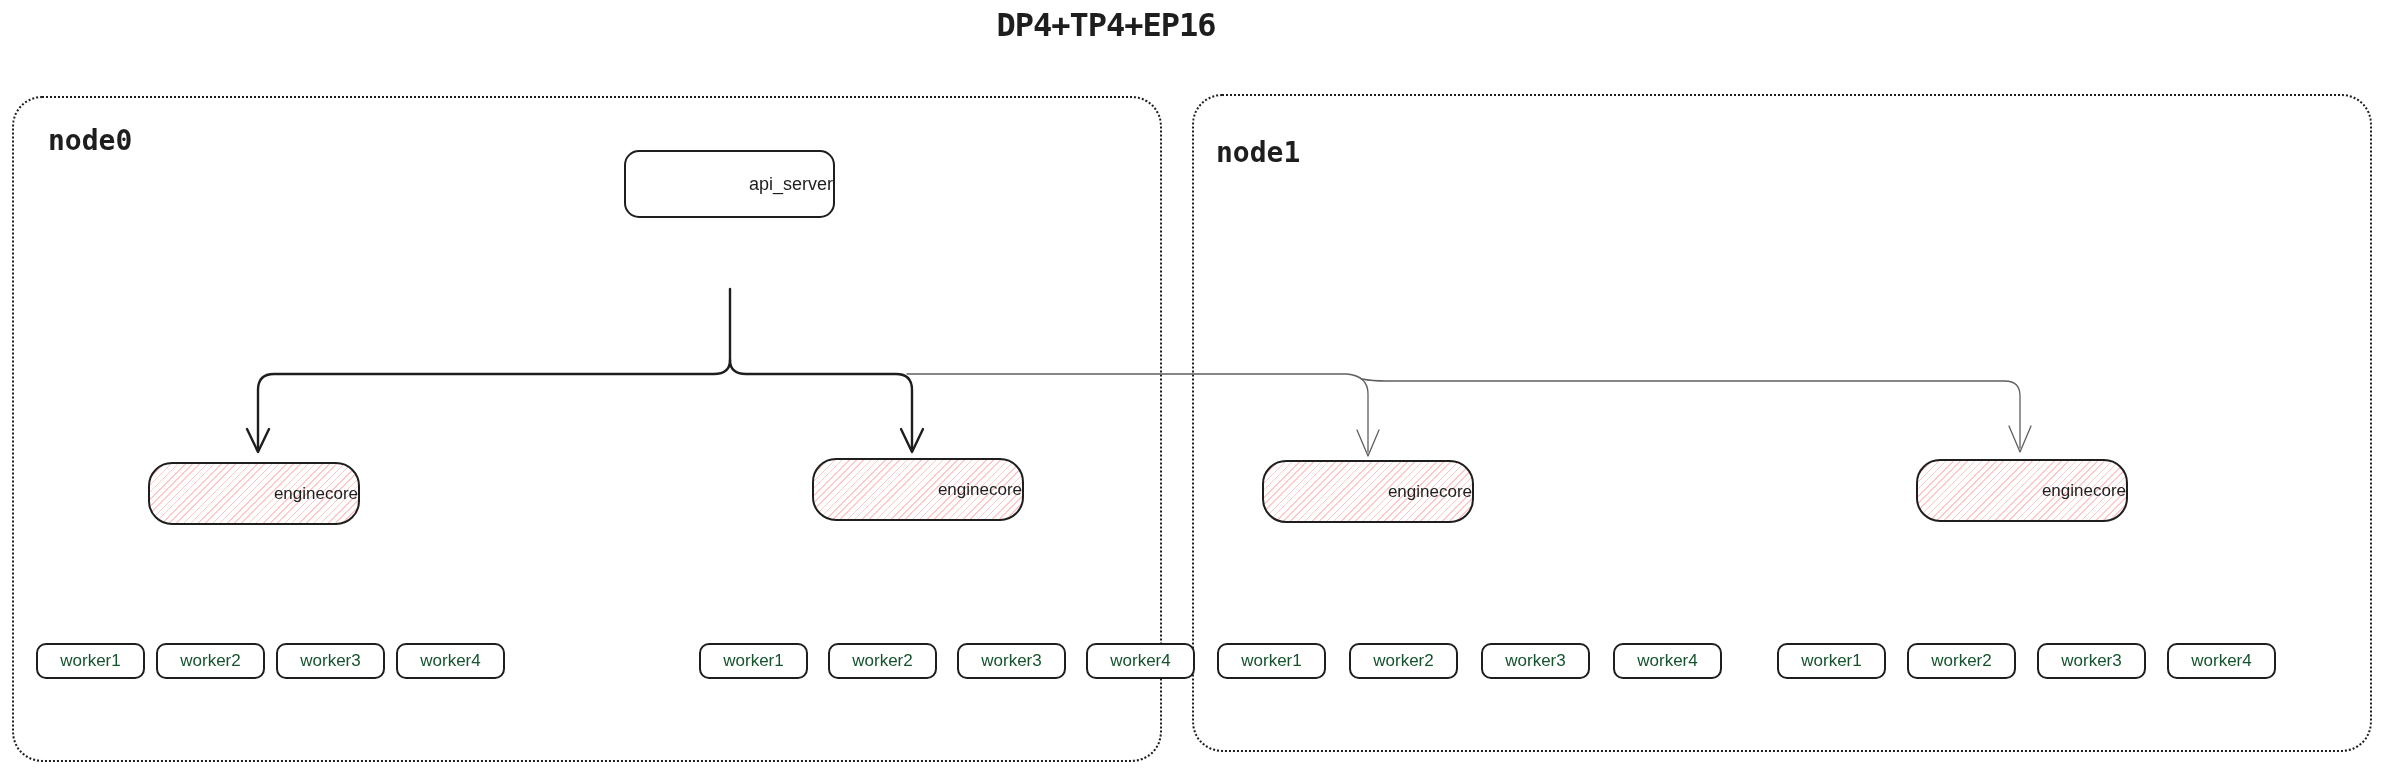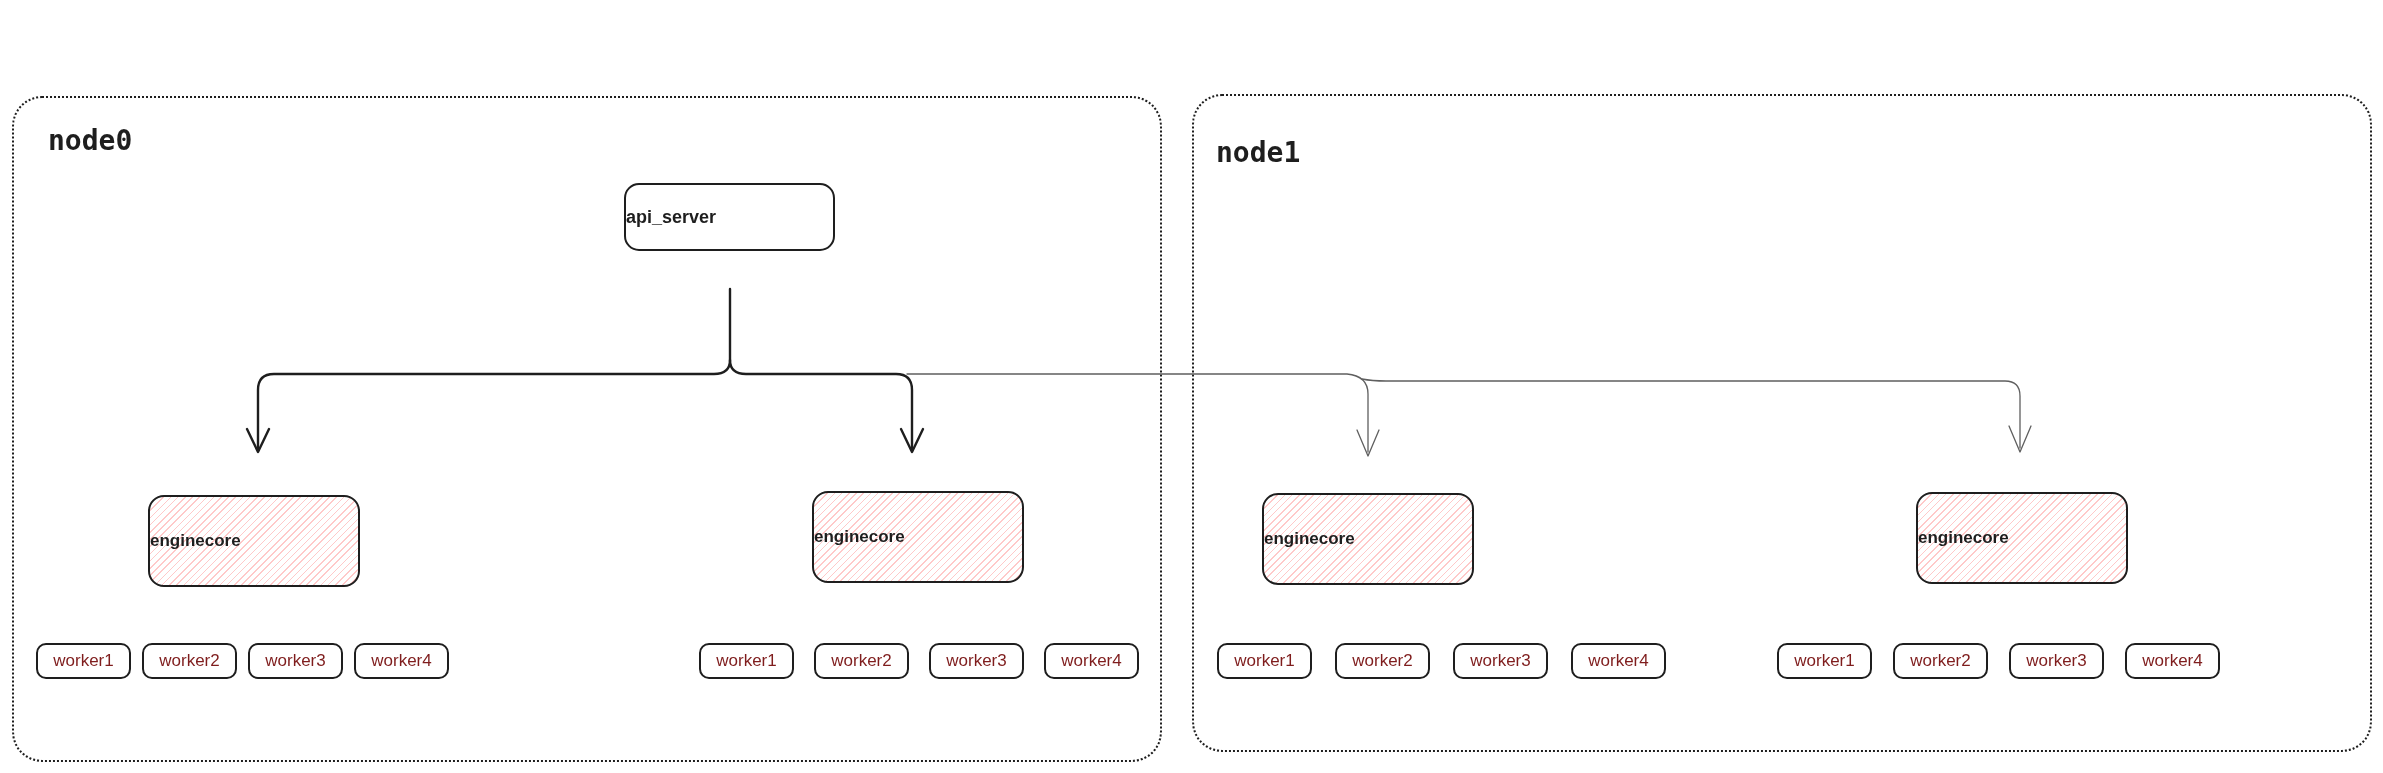--- a/index.html
+++ b/index.html
@@ -46,82 +46,82 @@
   .node0 .node-label { left: 34px; top: 26px; }
   .node1 .node-label { left: 22px; top: 40px; }
 
   .box {
     position: absolute;
     box-sizing: border-box;
     border: 2px solid #1e1e1e;
     background: #ffffff;
     display: flex;
     align-items: center;
-    justify-content: flex-start;
+    justify-content: flex-end;
     font-size: 18px;
-    font-weight: 700;
-    color: #1e1e1e;
-    white-space: nowrap;
-    margin-top: 33px;
+    font-weight: 400;
+    color: #1e1e1e;
+    white-space: nowrap;
   }
 
   .api-box   { left: 624px; top: 150px; width: 211px; height: 68px; border-radius: 15px; }
   .async-box { left: 624px; top: 220px; width: 211px; height: 68px; border-radius: 15px;
     background-image: repeating-linear-gradient(135deg, #ffffff 0px, #ffffff 5.6px, #b2f2bb 5.6px, #b2f2bb 7px);
   }
 
   .ec-box {
-    width: 212px; height: 92px; border-radius: 16px; font-size: 17px;
+    width: 212px; height: 63px; border-radius: 24px; font-size: 17px;
     background-image: repeating-linear-gradient(135deg, #ffffff 0px, #ffffff 4px, #ffc9c9 4px, #ffc9c9 5.1px);
   }
   .ec1 { left: 148px;  top: 462px; }
   .ec2 { left: 812px;  top: 458px; }
   .ec3 { left: 1262px; top: 460px; }
   .ec4 { left: 1916px; top: 459px; }
 
   .worker-group {
     position: absolute;
     top: 643px;
     display: flex;
   }
   .wg1 { left: 36px;   gap: 11px; }
   .wg2 { left: 699px;  gap: 20px; }
   .wg3 { left: 1217px; gap: 23px; }
   .wg4 { left: 1777px; gap: 21px; }
   .worker {
     position: relative;
     box-sizing: border-box;
-    width: 95px; height: 36px;
+    width: 109px; height: 36px;
     border: 2px solid #1e1e1e;
     border-radius: 10px;
     background: #ffffff;
     display: flex;
     align-items: center;
     justify-content: center;
     font-size: 17px;
     font-weight: 500;
-    color: #7f1d1d;
+    color: #14532d;
     white-space: nowrap;
   }
 
   .connectors {
     position: absolute;
     left: 0; top: 0;
     width: 2383px;
     height: 773px;
     pointer-events: none;
   }
   .thick { stroke: #1e1e1e; stroke-width: 2.4; fill: none; stroke-linecap: round; stroke-linejoin: round; }
   .thin  { stroke: #5f5f5f; stroke-width: 1.3; fill: none; stroke-linecap: round; stroke-linejoin: round; }
 </style>
 </head>
 <body>
 
 <div class="canvas">
 
+  <div class="title">DP4+TP4+EP16</div>
 
   <div class="node node0">
     <div class="node-label">node0</div>
   </div>
   <div class="node node1">
     <div class="node-label">node1</div>
   </div>
 
   <svg class="connectors" viewBox="0 0 2383 773" xmlns="http://www.w3.org/2000/svg">
 

